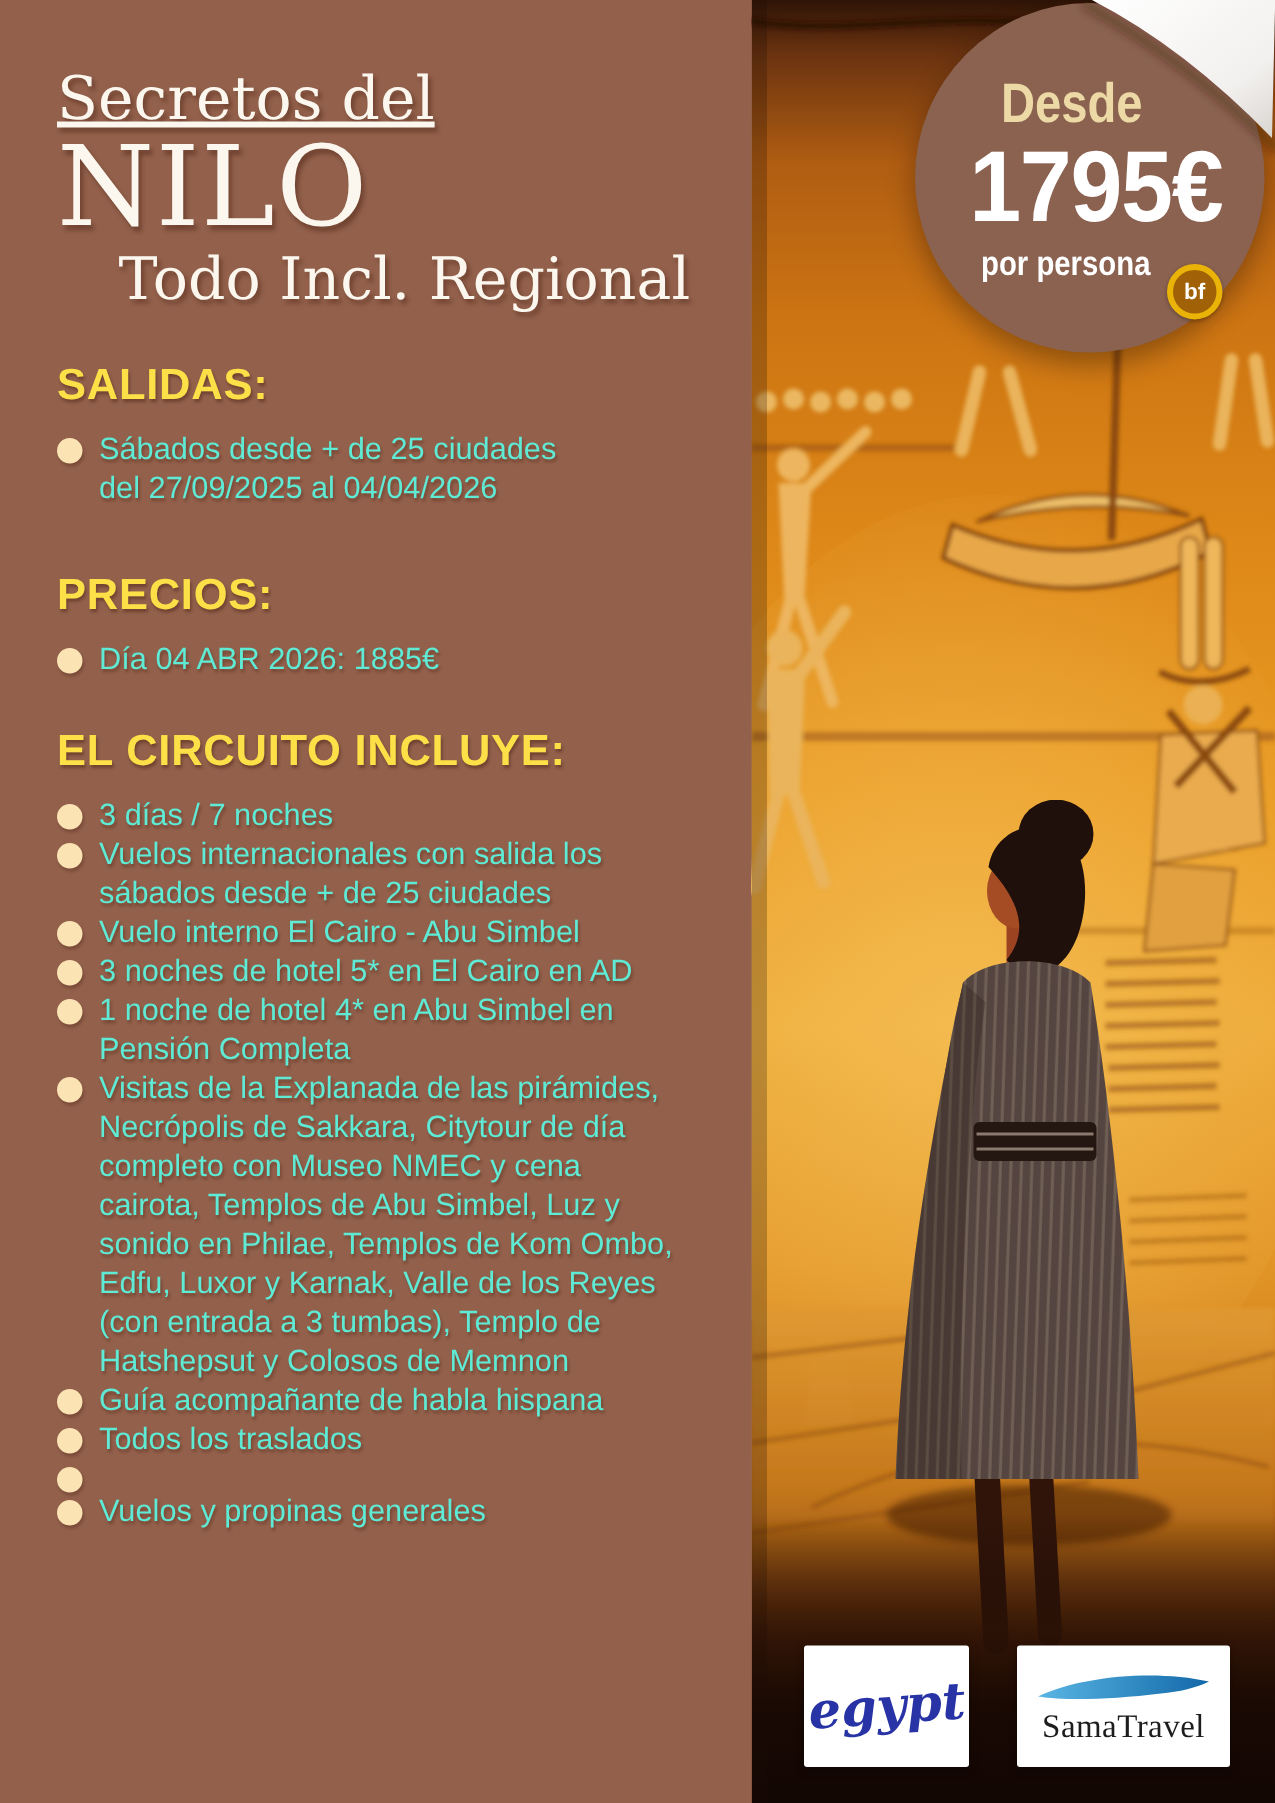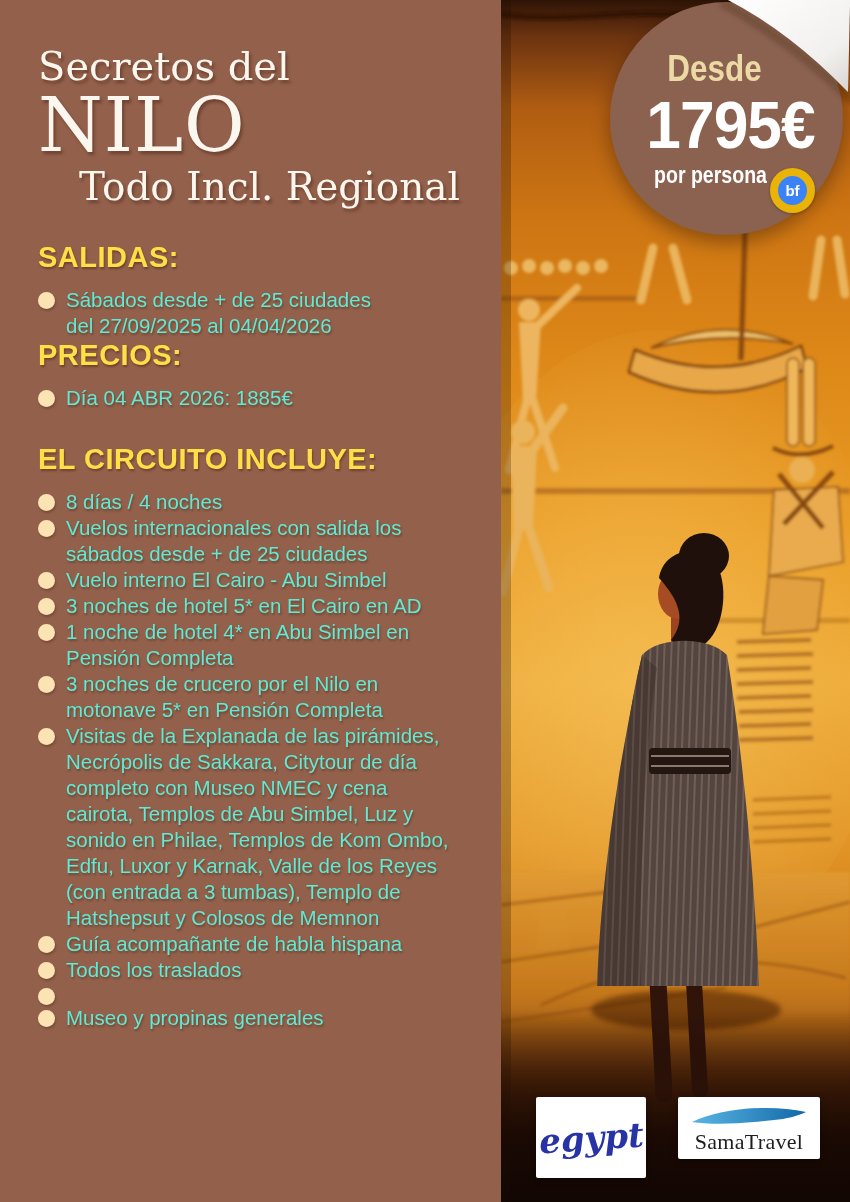--- a/index.html
+++ b/index.html
@@ -4,27 +4,27 @@
 <style>
   html,body{margin:0;padding:0;}
   body{width:850px;height:1202px;overflow:hidden;font-family:"Liberation Sans",sans-serif;background:#92604b;}
   .poster{position:relative;width:850px;height:1202px;background:#92604b;overflow:hidden;}
 
   
   .left-panel{position:absolute;top:0;left:0;width:501px;height:1202px;background:#92604b;
     padding:44px 0 0 38px;box-sizing:border-box;color:#fffdf8;}
   .title{font-family:"DejaVu Serif","Liberation Serif",serif;color:#fcf7ee;
     text-shadow:2px 3px 3px rgba(70,30,15,.45);}
-  .title .t1{font-size:40px;line-height:1.12;}
+  .title .t1{font-size:40px;line-height:1.12;text-decoration:underline;}
   .title .t2{font-size:74px;line-height:.98;letter-spacing:1px;}
   .title .t3{font-size:39px;line-height:1.12;margin-top:4px;text-align:center;}
 
   .section{margin:0;}
   .sec-salidas{margin-top:32px;}
-  .sec-precios{}
+  .sec-precios{margin-top:42px;}
   .sec-circuito{margin-top:32px;}
   .section h2{margin:0 0 13px 0;font-size:29px;font-weight:bold;letter-spacing:.5px;
     color:#fde047;text-shadow:1px 2px 2px rgba(70,30,15,.45);}
   .section ul{list-style:none;margin:0;padding:0;}
   .section li{display:flex;align-items:flex-start;font-size:20.5px;line-height:26px;
     color:#5eead4;text-shadow:1px 2px 2px rgba(70,30,15,.4);}
   .bullet{flex:0 0 17px;width:17px;height:17px;border-radius:50%;background:#fbe3b4;
     margin:5px 11px 0 0;box-shadow:1px 2px 2px rgba(70,30,15,.3);}
   .sec-salidas .li-text{max-width:312px;}
   .sec-precios .li-text{max-width:420px;}
@@ -39,29 +39,29 @@
   .badge-circle{position:absolute;left:610px;top:2px;width:233px;height:233px;border-radius:50%;
     background:#8b6250;box-shadow:0 8px 18px rgba(20,8,4,.35);}
   .badge-text{position:absolute;width:100%;text-align:center;white-space:nowrap;}
   .badge-desde{top:46px;left:-12px;font-size:37px;font-weight:bold;color:#ecd9a6;
     transform:scaleX(.85);}
   .badge-price{top:84px;left:4px;font-size:67px;font-weight:bold;color:#ffffff;
     letter-spacing:-1px;transform:scaleX(.93);}
   .badge-per{top:160px;left:-16px;font-size:23px;font-weight:bold;color:#ffffff;
     transform:scaleX(.85);}
   .bf-logo{position:absolute;right:28px;bottom:22px;width:29px;height:29px;border-radius:50%;
-    background:#3b82f6;border:8px solid #eab308;color:#fff;font-weight:bold;font-size:15px;
+    background:#a16207;border:4px solid #eab308;color:#fff;font-weight:bold;font-size:15px;
     display:flex;align-items:center;justify-content:center;box-shadow:0 1px 3px rgba(0,0,0,.3);}
   .peel{position:absolute;left:610px;top:0;}
 
   
   .logo-box{position:absolute;background:#fff;border-radius:2px;box-shadow:0 2px 6px rgba(0,0,0,.35);
     display:flex;align-items:center;justify-content:center;}
   .logo-egypt{left:536px;top:1097px;width:110px;height:81px;}
-  .logo-sama{left:678px;top:1097px;width:142px;height:62px;}
+  .logo-sama{left:678px;top:1097px;width:142px;height:81px;}
   .egypt-text{font-family:"DejaVu Serif","Liberation Serif",serif;font-style:italic;
     font-weight:bold;font-size:34px;color:#2833a5;transform:rotate(-4deg);}
   .sama-inner{display:flex;flex-direction:column;align-items:center;}
   .sama-text{font-family:"Liberation Serif","DejaVu Serif",serif;font-size:22px;color:#1d1d1d;
     margin-top:1px;letter-spacing:.3px;}
 </style>
 </head>
 <body>
 
 <div class="poster">
@@ -91,60 +91,56 @@
             <span class="li-text">Día 04 ABR 2026: 1885€</span>
           </li>
       </ul>
     </section>
 
     <section class="section sec-circuito">
       <h2>EL CIRCUITO INCLUYE:</h2>
       <ul>
         <li>
             <span class="bullet"></span>
-            <span class="li-text">8 días / 4 noches</span>
+            <span class="li-text">3 días / 7 noches</span>
           </li>
         <li>
             <span class="bullet"></span>
             <span class="li-text">Vuelos internacionales con salida los sábados desde + de 25 ciudades</span>
           </li>
         <li>
             <span class="bullet"></span>
             <span class="li-text">Vuelo interno El Cairo - Abu Simbel</span>
           </li>
         <li>
             <span class="bullet"></span>
             <span class="li-text">3 noches de hotel 5* en El Cairo en AD</span>
           </li>
         <li>
             <span class="bullet"></span>
             <span class="li-text">1 noche de hotel 4* en Abu Simbel en Pensión Completa</span>
           </li>
         <li>
             <span class="bullet"></span>
-            <span class="li-text">3 noches de crucero por el Nilo en motonave 5* en Pensión Completa</span>
-          </li>
-        <li>
-            <span class="bullet"></span>
             <span class="li-text">Visitas de la Explanada de las pirámides, Necrópolis de Sakkara, Citytour de día completo con Museo NMEC y cena cairota, Templos de Abu Simbel, Luz y sonido en Philae, Templos de Kom Ombo, Edfu, Luxor y Karnak, Valle de los Reyes (con entrada a 3 tumbas), Templo de Hatshepsut y Colosos de Memnon</span>
           </li>
         <li>
             <span class="bullet"></span>
             <span class="li-text">Guía acompañante de habla hispana</span>
           </li>
         <li>
             <span class="bullet"></span>
             <span class="li-text">Todos los traslados</span>
           </li>
         <li>
             <span class="bullet"></span>
           </li>
         <li>
             <span class="bullet"></span>
-            <span class="li-text">Museo y propinas generales</span>
+            <span class="li-text">Vuelos y propinas generales</span>
           </li>
       </ul>
     </section>
   </aside>
 
   <div class="photo">
     <svg width="349" height="1202" viewBox="0 0 349 1202">
       <defs>
         <linearGradient id="wall" x1="0" y1="0" x2="0" y2="1">
           <stop offset="0" stop-color="#2e1406"></stop>

